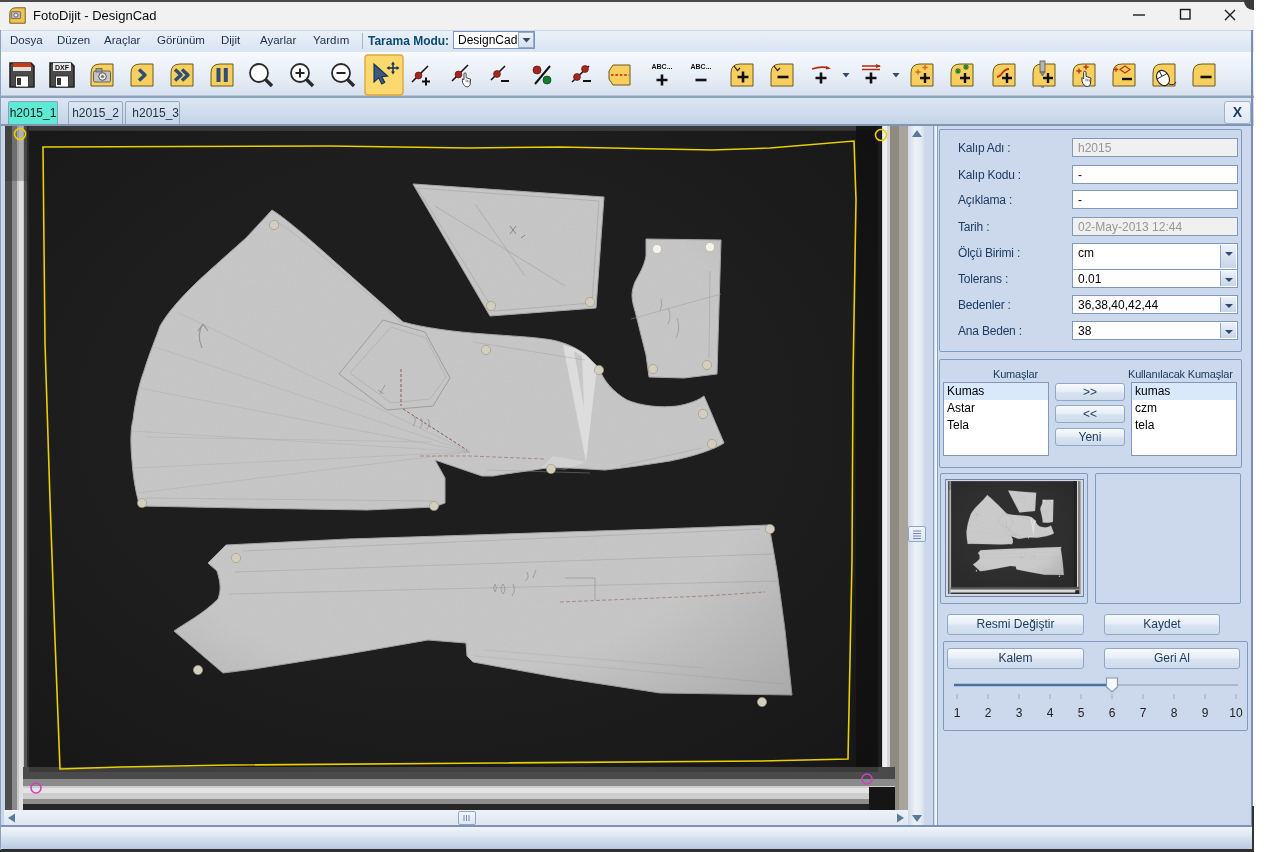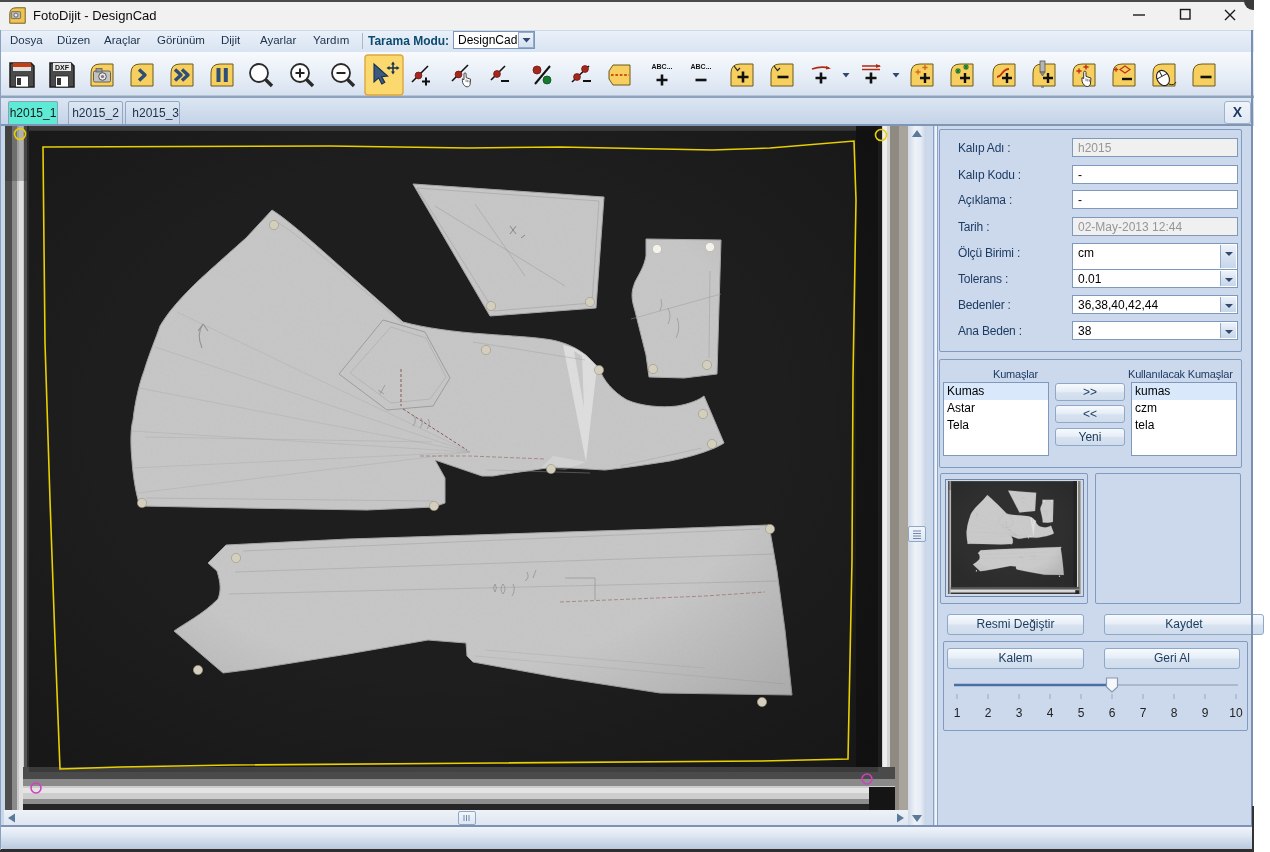--- a/index.html
+++ b/index.html
@@ -427,21 +427,21 @@
 <div class="abs btn" style="left:1055px;top:405px;width:70px;height:18px;line-height:16px;">&lt;&lt;</div>
 <div class="abs btn" style="left:1055px;top:428px;width:70px;height:18px;line-height:16px;">Yeni</div>
 <div class="abs gbox" style="left:940px;top:473px;width:148px;height:131px;"></div>
 <div class="abs" style="left:945px;top:479px;width:139px;height:118px;background:#cfd9e8;border:1px solid #6f85a5;"></div>
 <svg class="abs" style="left:948px;top:481px" width="133" height="113" viewBox="0 0 903 684" preserveAspectRatio="none">
       <use href="#scene"></use>
       <rect x="0" y="0" width="903" height="684" fill="#fff" opacity="0.08"></rect>
     </svg>
 <div class="abs gbox" style="left:1095px;top:473px;width:146px;height:131px;"></div>
 <div class="abs btn" style="left:947px;top:614px;width:137px;height:21px;line-height:19px;">Resmi Değiştir</div>
-<div class="abs btn" style="left:1104px;top:614px;width:160px;height:21px;line-height:19px;">Kaydet</div>
+<div class="abs btn" style="left:1104px;top:614px;width:116px;height:21px;line-height:19px;">Kaydet</div>
 <div class="abs gbox" style="left:943px;top:641px;width:305px;height:90px;"></div>
 <div class="abs btn" style="left:947px;top:648px;width:137px;height:21px;line-height:19px;">Kalem</div>
 <div class="abs btn" style="left:1104px;top:648px;width:136px;height:21px;line-height:19px;">Geri Al</div>
 <svg class="abs" style="left:943px;top:672px" width="305" height="50" viewBox="0 0 305 50">
 <path d="M11,13 H295" stroke="#8898b0" stroke-width="1"></path>
 <path d="M11,13 H169" stroke="#4a6fa5" stroke-width="2.6"></path>
 <path d="M14,22 V27" stroke="#9aa8bc" stroke-width="1"></path>
 <text x="14" y="45" font-size="12" text-anchor="middle" fill="#222">1</text>
 <path d="M45,22 V27" stroke="#9aa8bc" stroke-width="1"></path>
 <text x="45" y="45" font-size="12" text-anchor="middle" fill="#222">2</text>

